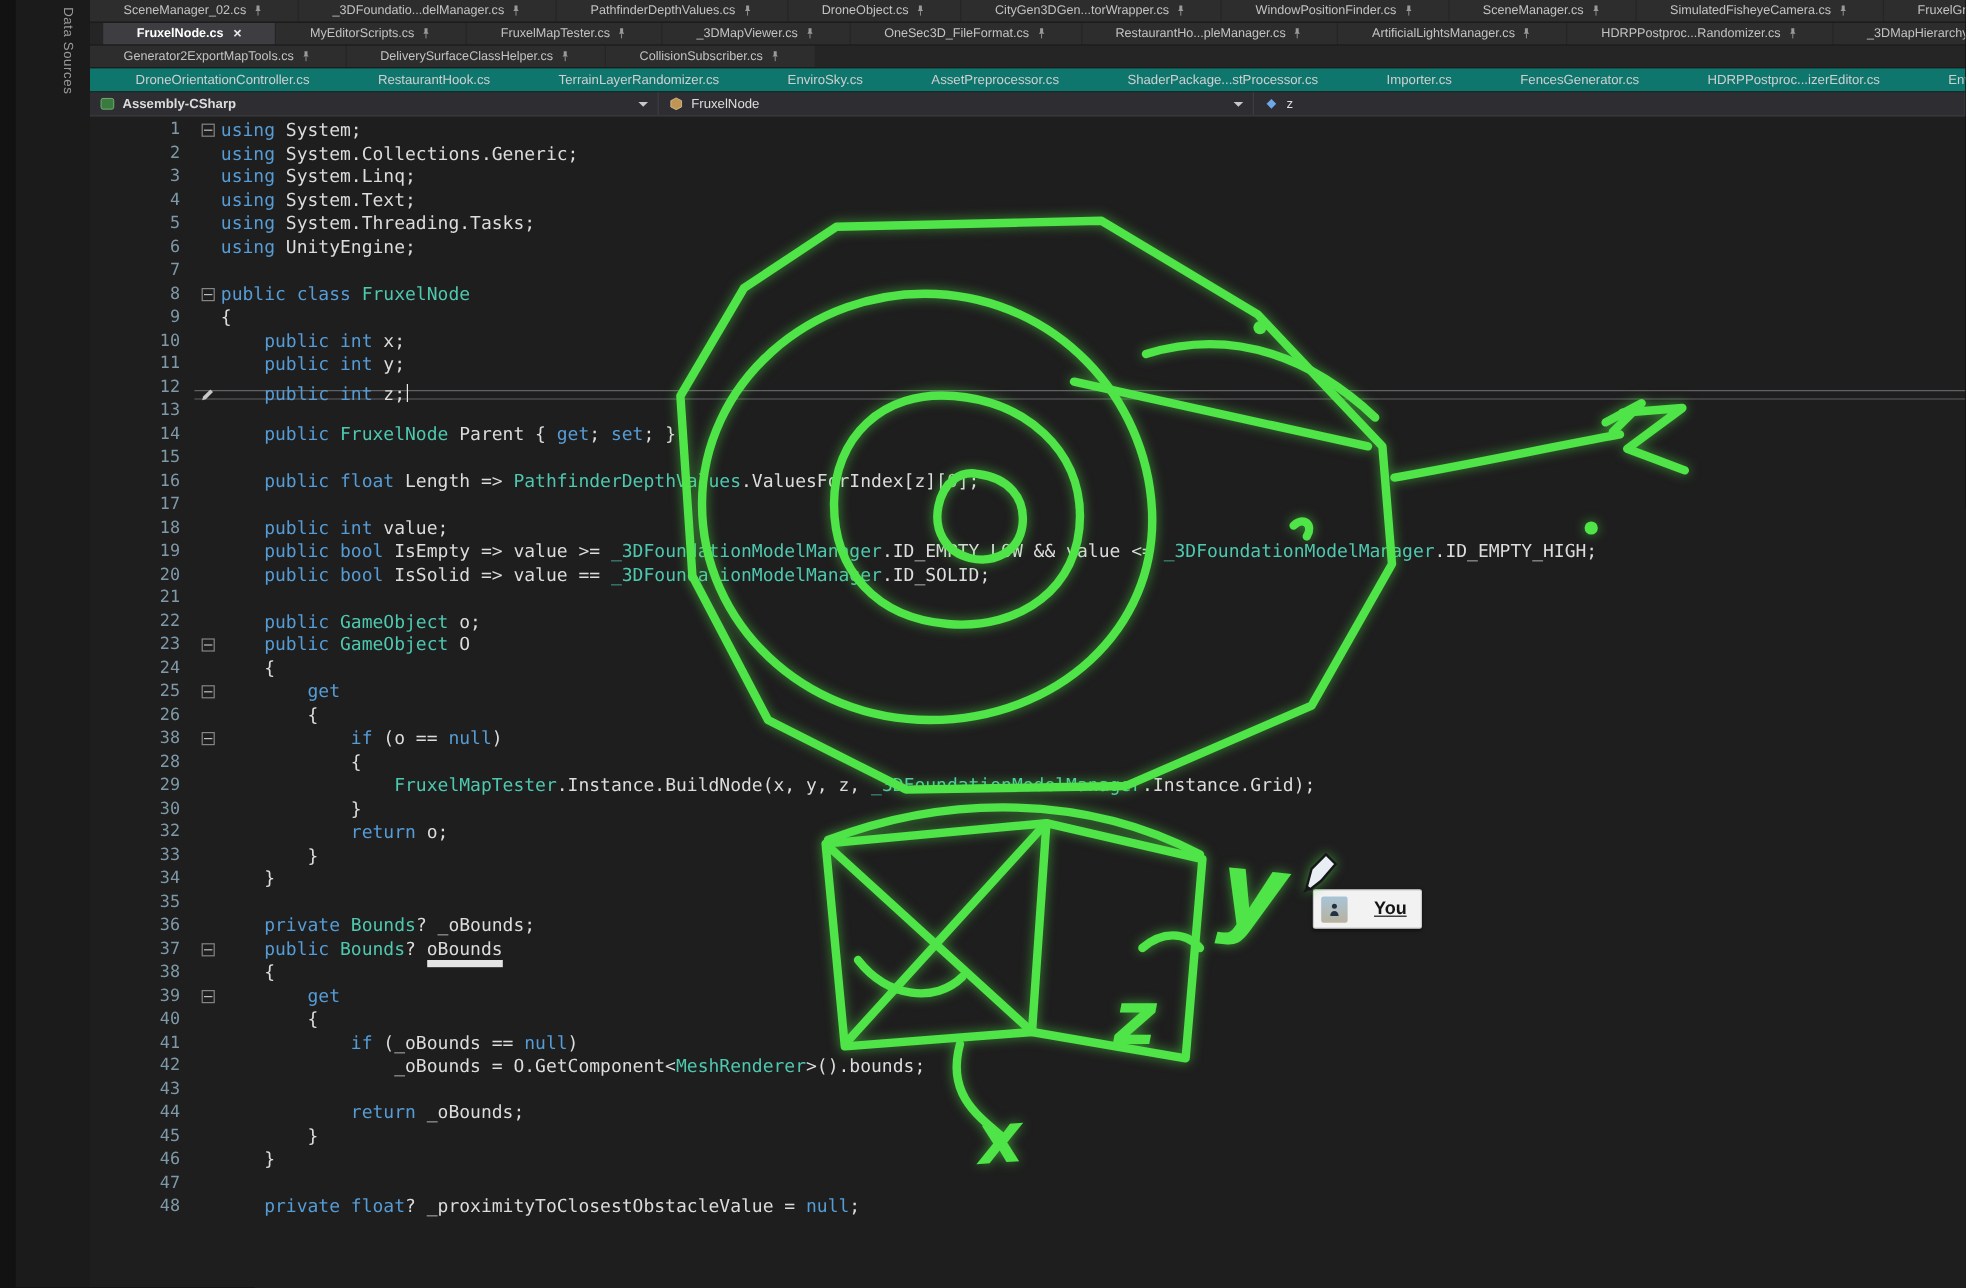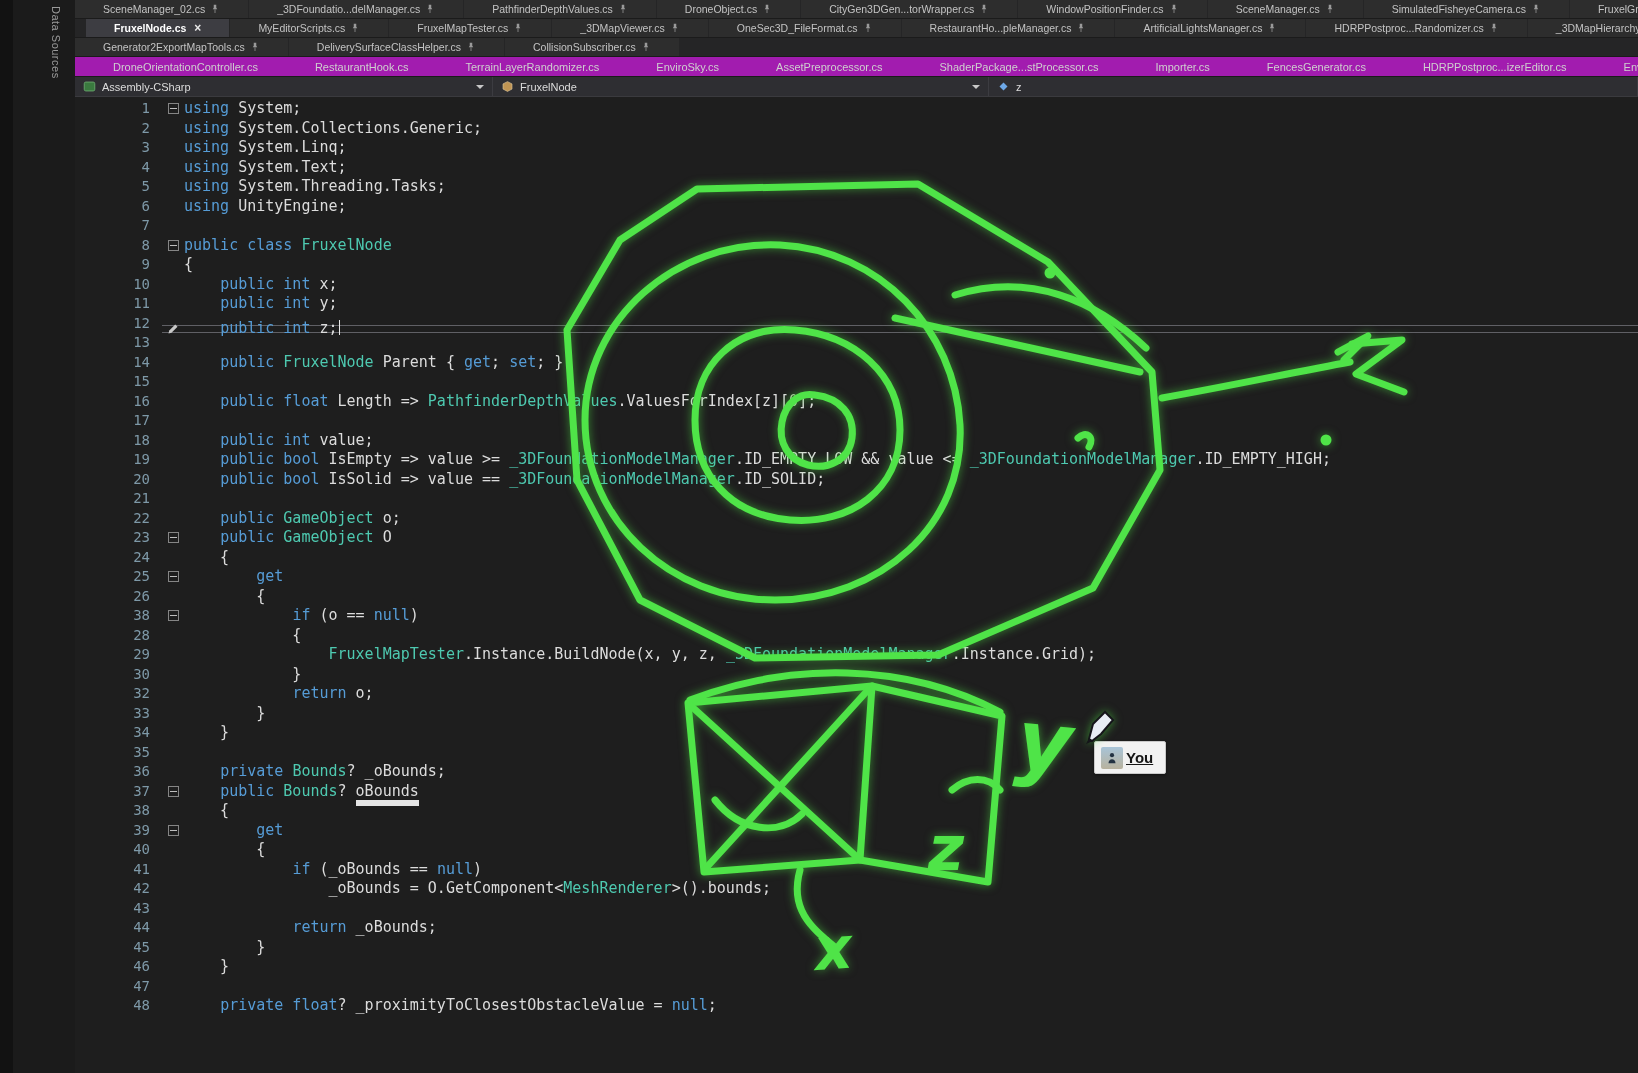--- a/index.html
+++ b/index.html
@@ -14,29 +14,29 @@
 
   
   .topbar{position:absolute;left:0;top:0;right:0;z-index:2;}
   .tab-row{display:flex;align-items:stretch;background:#252526;height:19px;padding-left:75px;gap:1px;
            overflow:hidden;border-bottom:1px solid #1b1b1b;box-sizing:border-box;}
   .tab{display:flex;align-items:center;gap:5px;padding:0 28px;background:#2d2d2d;color:#c3c3c3;
        font-size:10.5px;white-space:nowrap;cursor:pointer;}
   .tab.active{background:#3d3d42;color:#ffffff;font-weight:bold;margin-left:11px;}
   .tab .pin svg{width:10px;height:10px;fill:#9a9a9a;display:block;}
   .tab .close{color:#e8e8e8;font-size:12px;margin-left:3px;line-height:1;}
-  .tab-row.row4{background:#a21caf;height:20px;justify-content:space-between;padding-left:85px;
+  .tab-row.row4{background:#0f766e;height:20px;justify-content:space-between;padding-left:85px;
                 padding-right:40px;}
   .tab-row.row4 .tab{background:transparent;color:#cfcfcf;font-size:11px;}
 
   
   .nav{display:flex;height:20px;background:#2e2e32;padding-left:75px;font-size:11px;color:#dcdcdc;
        align-items:stretch;border-bottom:1px solid #3a3a3e;box-sizing:border-box;}
   .nav-seg{display:flex;align-items:center;gap:6px;padding:0 8px;border-right:1px solid #3c3c41;}
-  .nav-seg.seg1{width:418px;box-sizing:border-box;}
+  .nav-seg.seg1{width:474px;box-sizing:border-box;font-weight:bold;}
   .nav-seg.seg2{width:496px;box-sizing:border-box;}
   .nav-seg.seg3{flex:1;}
   .nav .caret{width:0;height:0;border-left:4px solid transparent;border-right:4px solid transparent;
               border-top:4px solid #c8c8c8;margin-left:auto;}
   .nav .ico svg{display:block;}
 
   
   .editor{position:absolute;top:97px;left:0;right:0;bottom:0;background:#1e1e1e;z-index:1;
           font-family:"DejaVu Sans Mono","Liberation Mono",monospace;font-size:15px;padding-top:2px;}
   .code-line{display:flex;height:19.5px;line-height:19.5px;}
@@ -59,21 +59,21 @@
              vertical-align:-2px;}
 
   
   svg.annotation{position:absolute;inset:0;z-index:6;pointer-events:none;
                  filter:drop-shadow(0 0 5px rgba(80,230,70,.55));}
   .ink path{fill:none;stroke:#4fe448;stroke-width:7;stroke-linecap:round;stroke-linejoin:round;}
   .hand{fill:#4fe448;font-family:"DejaVu Sans",sans-serif;font-style:italic;font-weight:bold;}
 
   
   .you-badge{position:absolute;left:1094px;top:741px;height:33px;z-index:5;display:flex;
-             align-items:center;gap:3px;padding:0 12px 0 6px;background:#f2f2f2;
+             align-items:center;gap:22px;padding:0 12px 0 6px;background:#f2f2f2;
              border:1px solid #c9c9c9;border-radius:2px;font-weight:bold;font-size:15px;
              color:#151515;box-shadow:0 1px 3px rgba(0,0,0,.45);box-sizing:border-box;text-decoration:underline;}
   .you-avatar{width:22px;height:22px;border-radius:2px;display:flex;align-items:center;
               justify-content:center;background:linear-gradient(180deg,#a8c4d8 0%,#b8b29e 100%);}
   .you-avatar svg{width:14px;height:14px;fill:#233242;display:block;}
 </style>
 </head>
 <body>
 
 <div class="screen">

